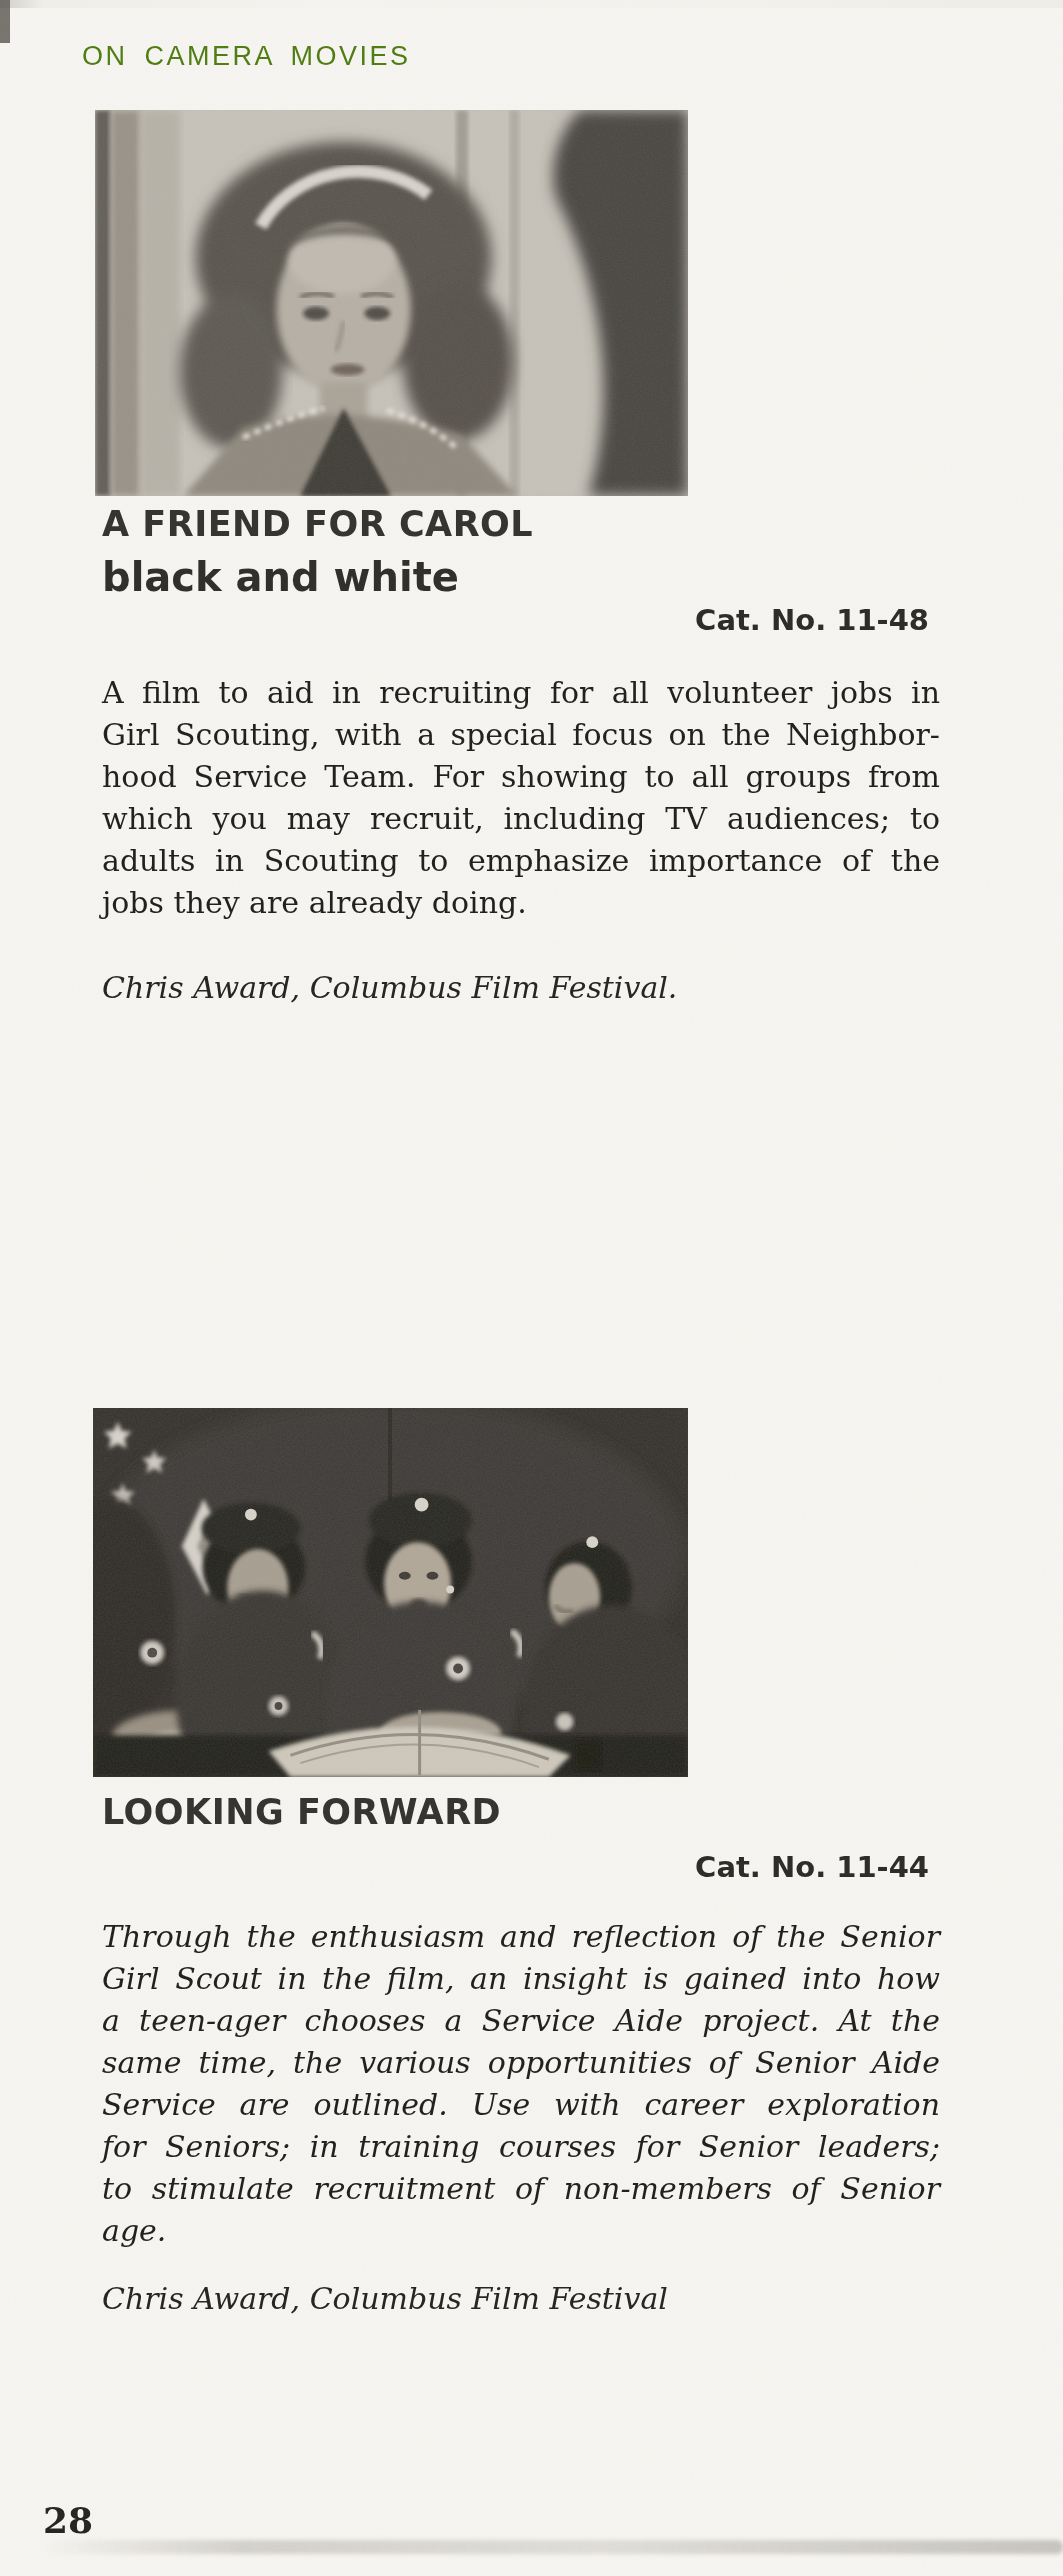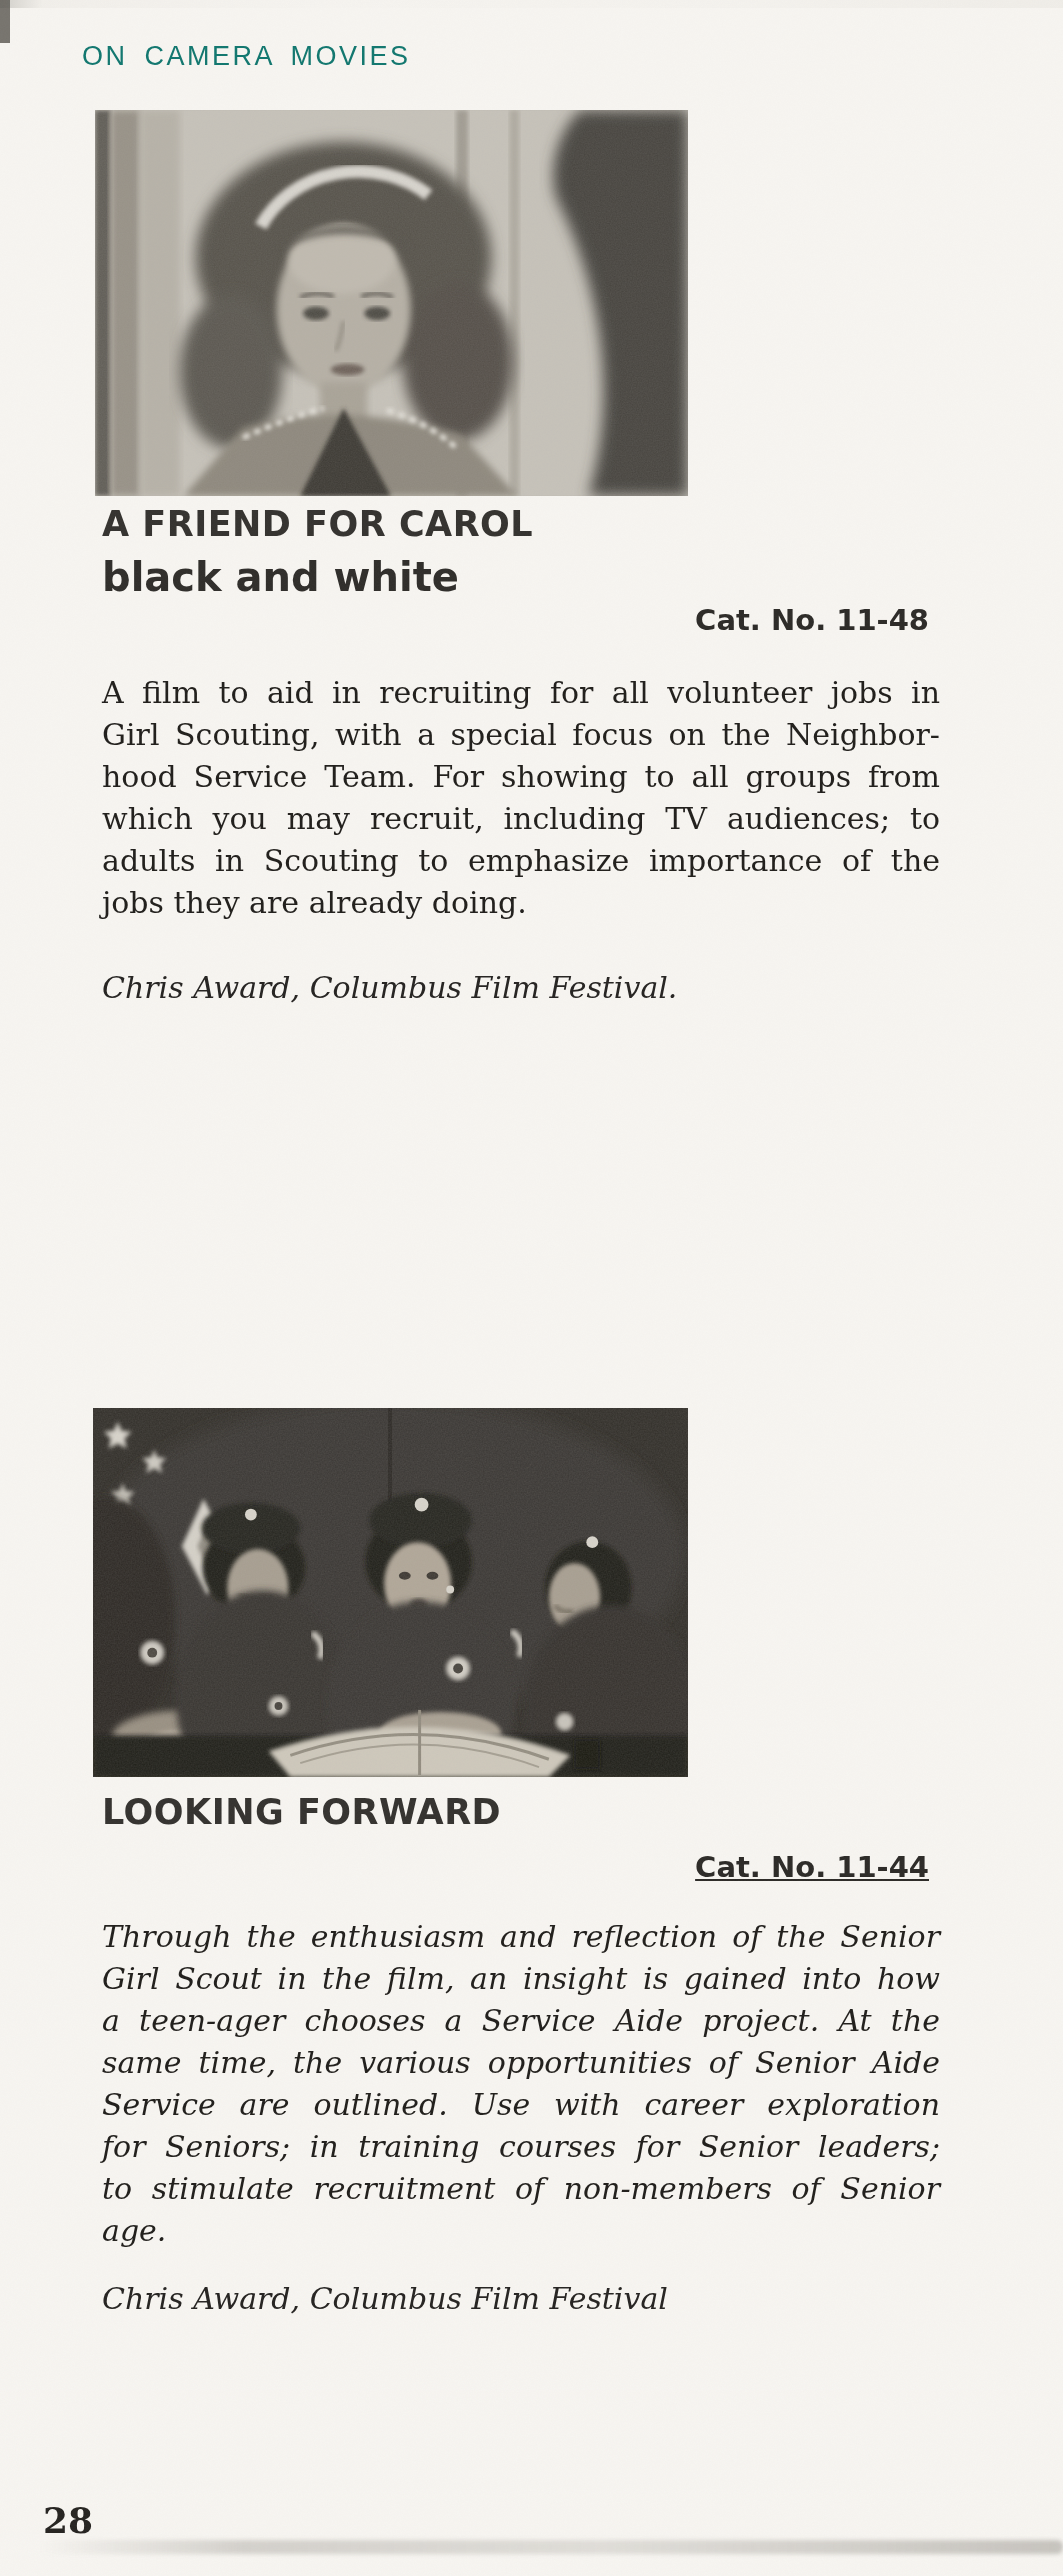--- a/index.html
+++ b/index.html
@@ -15,21 +15,21 @@
     opacity:.35; }
   .corner-mark { position:absolute; left:0; top:0; width:10px; height:43px; background:#55524c; opacity:.8; }
   .edge-smudge-bottom { position:absolute; left:39px; top:2540px; width:1024px; height:14px;
     background:linear-gradient(90deg, rgba(120,116,108,0) 0%, rgba(120,116,108,.28) 20%, rgba(120,116,108,.18) 55%, rgba(120,116,108,.38) 100%);
     border-radius:6px; filter:blur(2px); }
 
   .kicker {
     left:82px; top:41px;
     font-family:"Liberation Sans", sans-serif;
     font-size:27px; letter-spacing:2.5px; word-spacing:7px;
-    color:#0f766e;
+    color:#4d7c0f;
   }
   .photo { display:block; background:#b9b5ad; }
   .photo svg { display:block; }
 
   .film-title {
     font-family:"DejaVu Sans", sans-serif; font-weight:bold;
     font-size:35px; letter-spacing:0.5px; color:#33312e;
     white-space:nowrap;
   }
   .film-format {
@@ -208,21 +208,21 @@
         <path d="M210,360 Q330,320 452,364" stroke="#a49e91" stroke-width="2" fill="none"></path>
         <path d="M331,306 L331,372" stroke="#8f897c" stroke-width="3"></path>
         <rect x="488" y="336" width="26" height="30" fill="#141210" filter="url(#c2)"></rect>
       </g>
 
       <rect width="603" height="374" filter="url(#grain2)" opacity="0.3"></rect>
     </svg>
   </div>
 
   <div class="abs film-title" style="left:102px; top:1792px;">LOOKING FORWARD</div>
-  <div class="abs cat-no" style="right:135px; top:1850px;text-decoration:underline;">Cat. No. 11-44</div>
+  <div class="abs cat-no" style="right:135px; top:1850px;">Cat. No. 11-44</div>
 
   <div class="abs para" style="top:1916px;font-style:italic;">
     <div class="line">Through the enthusiasm and reflection of the Senior</div>
     <div class="line">Girl Scout in the film, an insight is gained into how</div>
     <div class="line">a teen-ager chooses a Service Aide project. At the</div>
     <div class="line">same time, the various opportunities of Senior Aide</div>
     <div class="line">Service are outlined. Use with career exploration</div>
     <div class="line">for Seniors; in training courses for Senior leaders;</div>
     <div class="line">to stimulate recruitment of non-members of Senior</div>
     <div class="line last">age.</div>

